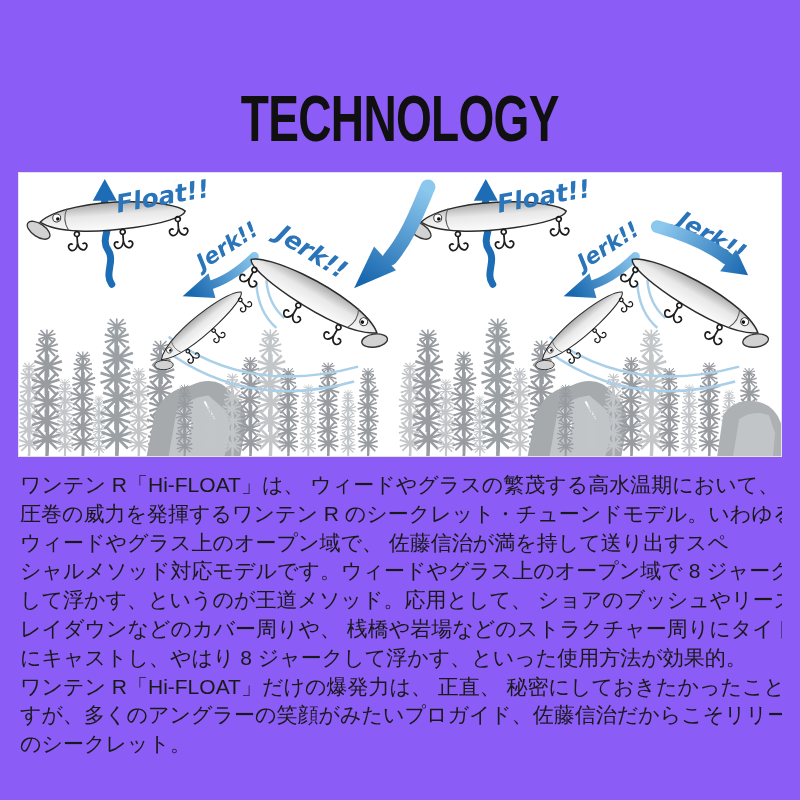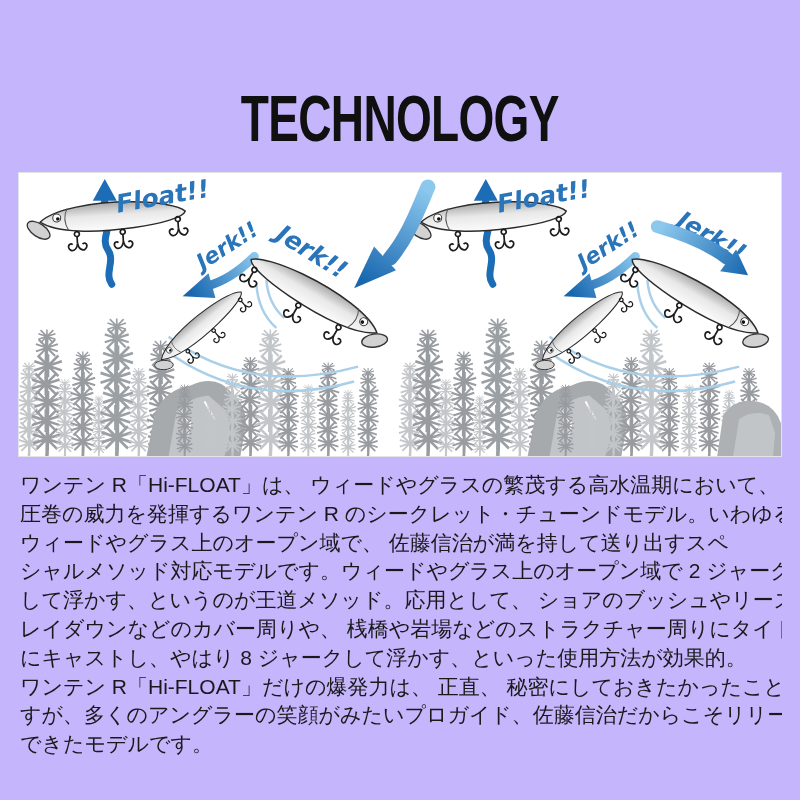--- a/index.html
+++ b/index.html
@@ -1,16 +1,16 @@
 <!DOCTYPE html>
 <html><head>
 <meta charset="utf-8">
 <style>
   html,body{margin:0;padding:0;background:#ffffff;}
-  .page{position:relative;width:800px;height:800px;background:#c4b5fd;overflow:hidden;
+  .page{position:relative;width:800px;height:800px;background:#8b5cf6;overflow:hidden;
         font-family:"Liberation Sans","DejaVu Sans",sans-serif;}
   .heading-wrap{position:absolute;top:84px;left:0;right:0;height:70px;line-height:70px;text-align:center;}
   .heading-wrap span{display:inline-block;font-size:64px;font-weight:bold;color:#101010;
         letter-spacing:-1px;transform:scaleX(0.72);transform-origin:center;white-space:nowrap;}
   .art{position:absolute;left:18px;top:172px;width:762px;height:283px;border:1px solid #e3e3e6;
         background:#ffffff;overflow:hidden;}
   .art svg{display:block;width:762px;height:283px;}
   .script-label{font-family:"DejaVu Sans",sans-serif;font-style:italic;font-weight:bold;}
   .desc{position:absolute;left:20px;top:471px;width:762px;font-size:21px;line-height:28.8px;
         color:#191919;letter-spacing:0;}
@@ -145,22 +145,22 @@
       <text class="script-label" x="658" y="52" transform="rotate(30 658 52)" font-size="24" fill="#2a74ba">Jerk!!</text>
       <path d="M640,54 C668,62 692,72 710,86" fill="none" stroke="url(#gradBig2)" stroke-width="13" stroke-linecap="round"></path>
       <polygon points="703,99 719,77 731,103" fill="url(#gradBig2)"></polygon>
     </svg>
   </div>
 
   <div class="desc">
     <div>ワンテン R「Hi-FLOAT」は、 ウィードやグラスの繁茂する高水温期において、</div>
     <div>圧巻の威力を発揮するワンテン R のシークレット・チューンドモデル。いわゆる</div>
     <div>ウィードやグラス上のオープン域で、 佐藤信治が満を持して送り出すスペ</div>
-    <div>シャルメソッド対応モデルです。ウィードやグラス上のオープン域で 2 ジャーク</div>
+    <div>シャルメソッド対応モデルです。ウィードやグラス上のオープン域で 8 ジャーク</div>
     <div>して浮かす、というのが王道メソッド。応用として、 ショアのブッシュやリーズ、</div>
     <div>レイダウンなどのカバー周りや、 桟橋や岩場などのストラクチャー周りにタイト</div>
     <div>にキャストし、やはり 8 ジャークして浮かす、といった使用方法が効果的。</div>
     <div>ワンテン R「Hi-FLOAT」だけの爆発力は、 正直、 秘密にしておきたかったことで</div>
     <div>すが、多くのアングラーの笑顔がみたいプロガイド、佐藤信治だからこそリリース</div>
-    <div>できたモデルです。</div>
+    <div>のシークレット。</div>
   </div>
 
 </div>
 
 </body></html>

